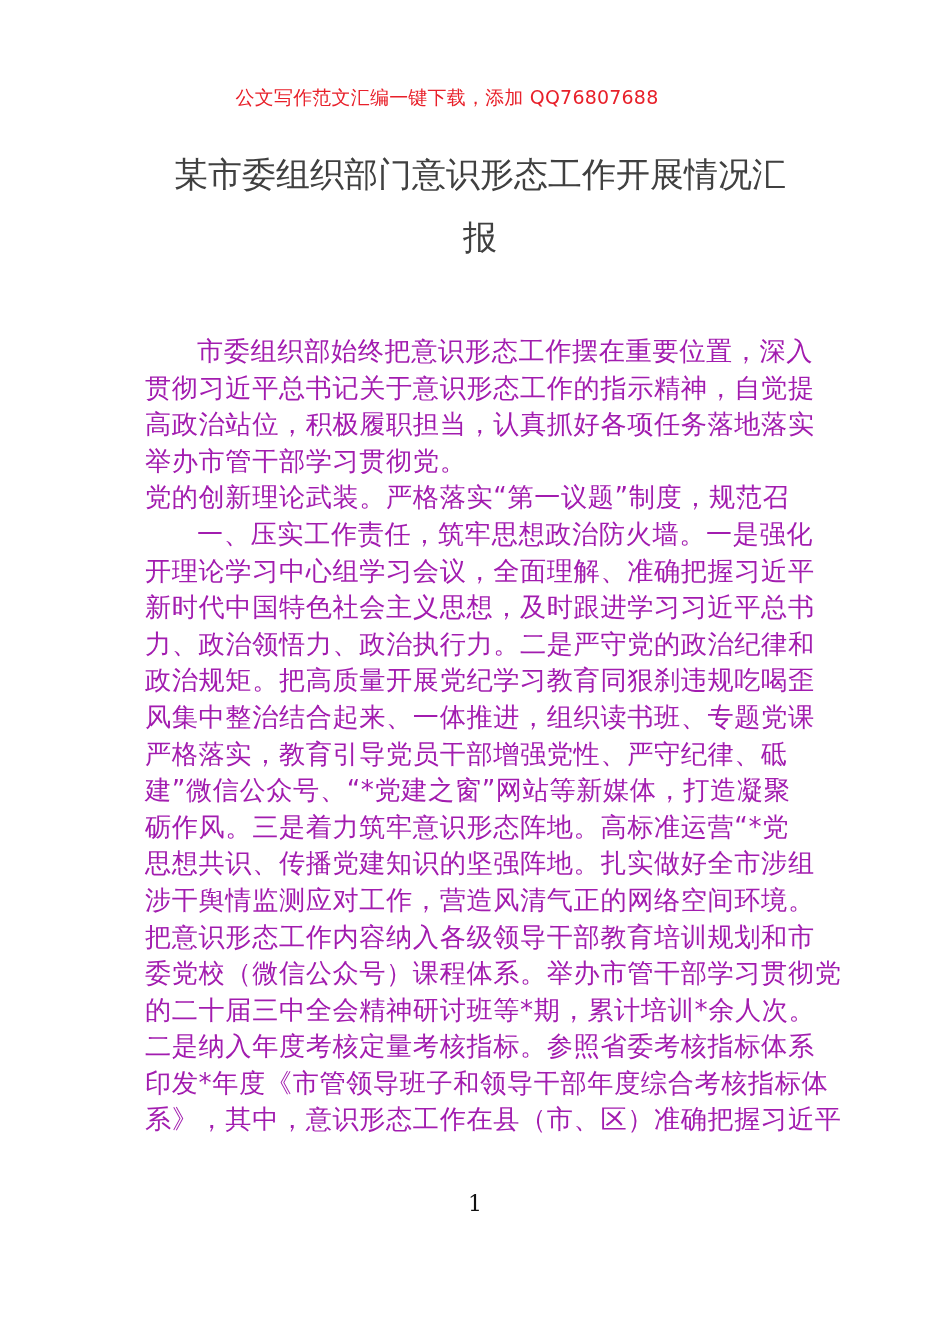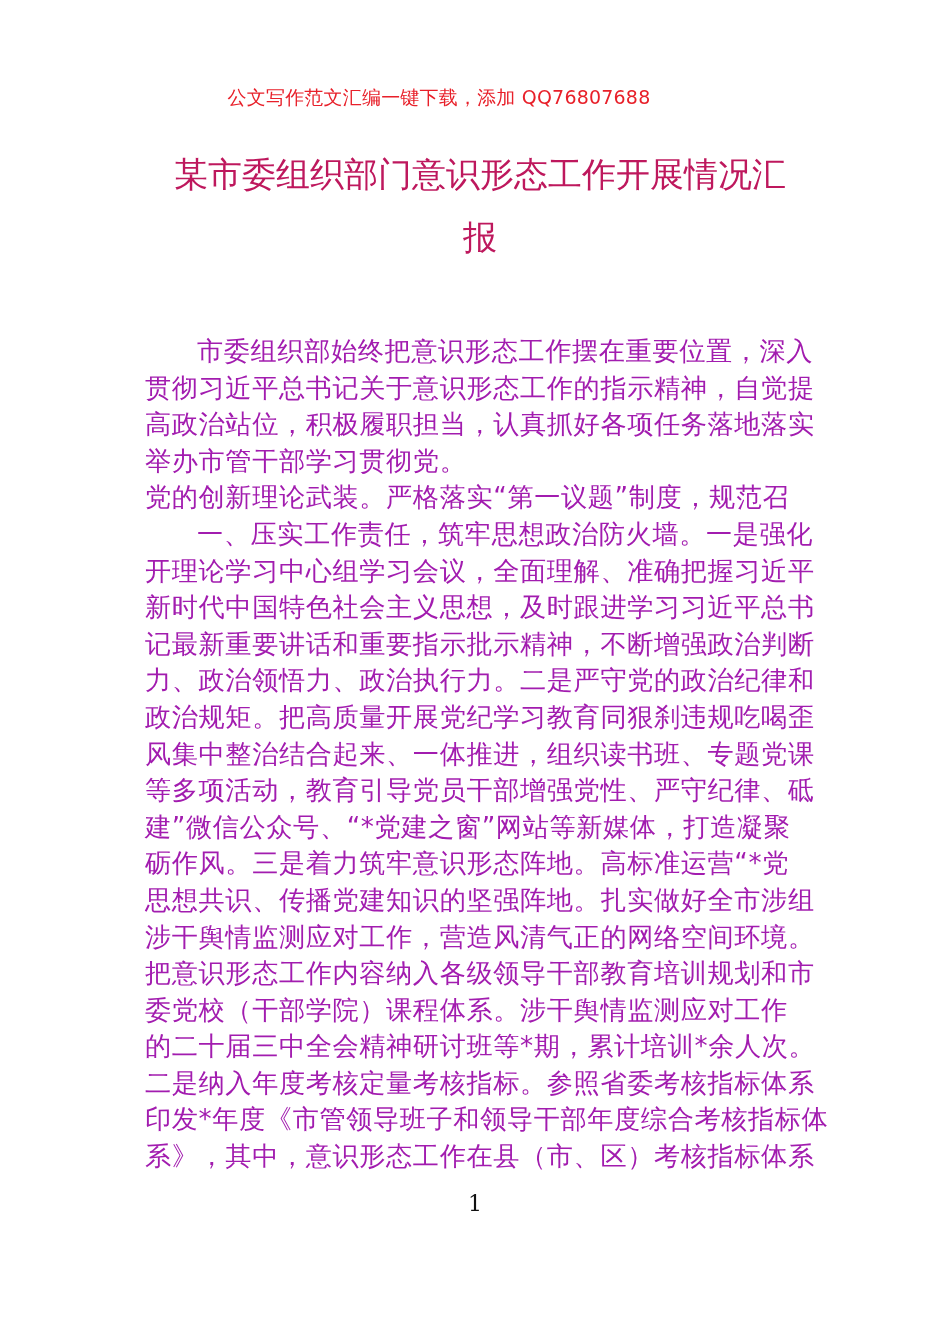--- a/index.html
+++ b/index.html
@@ -25,30 +25,31 @@
   .header-banner {
     position: absolute;
     top: 84px;
     left: 0;
     width: 878px;
     text-align: center;
     font-size: 19px;
     line-height: 26px;
     color: #e8202a;
     letter-spacing: 0.2px;
+    padding-left: 8px;
   }
   .title {
     position: absolute;
     top: 143px;
     left: 140px;
     width: 680px;
     text-align: center;
     font-size: 34px;
     line-height: 63px;
-    color: #be185d;
+    color: #404040;
     font-weight: normal;
     margin: 0;
   }
   .body-text {
     position: absolute;
     top: 333px;
     left: 145px;
     width: 670px;
   }
   .line {
@@ -94,37 +95,36 @@
       <span class="line">贯彻习近平总书记关于意识形态工作的指示精神，自觉提</span>
       <span class="line">高政治站位，积极履职担当，认真抓好各项任务落地落实</span>
       <span class="line">举办市管干部学习贯彻党。</span>
     </div>
 
     <div>
       <span class="line">党的创新理论武装。严格落实“第一议题”制度，规范召</span>
       <span class="line indent">一、压实工作责任，筑牢思想政治防火墙。一是强化</span>
       <span class="line">开理论学习中心组学习会议，全面理解、准确把握习近平</span>
       <span class="line">新时代中国特色社会主义思想，及时跟进学习习近平总书</span>
-      <span class="line">记最新重要讲话和重要指示批示精神，不断增强政治判断</span>
       <span class="line">力、政治领悟力、政治执行力。二是严守党的政治纪律和</span>
       <span class="line">政治规矩。把高质量开展党纪学习教育同狠刹违规吃喝歪</span>
       <span class="line">风集中整治结合起来、一体推进，组织读书班、专题党课</span>
-      <span class="line">等多项活动，教育引导党员干部增强党性、严守纪律、砥</span>
+      <span class="line">严格落实，教育引导党员干部增强党性、严守纪律、砥</span>
       <span class="line">建”微信公众号、“*党建之窗”网站等新媒体，打造凝聚</span>
       <span class="line">砺作风。三是着力筑牢意识形态阵地。高标准运营“*党</span>
       <span class="line">思想共识、传播党建知识的坚强阵地。扎实做好全市涉组</span>
       <span class="line">涉干舆情监测应对工作，营造风清气正的网络空间环境。</span>
     </div>
 
     <div>
       <span class="line">把意识形态工作内容纳入各级领导干部教育培训规划和市</span>
-      <span class="line">委党校（干部学院）课程体系。涉干舆情监测应对工作</span>
+      <span class="line">委党校（微信公众号）课程体系。举办市管干部学习贯彻党</span>
       <span class="line">的二十届三中全会精神研讨班等*期，累计培训*余人次。</span>
       <span class="line">二是纳入年度考核定量考核指标。参照省委考核指标体系</span>
       <span class="line">印发*年度《市管领导班子和领导干部年度综合考核指标体</span>
-      <span class="line">系》，其中，意识形态工作在县（市、区）考核指标体系</span>
+      <span class="line">系》，其中，意识形态工作在县（市、区）准确把握习近平</span>
     </div>
 
   </div>
 
   <div class="page-number">1</div>
 
 </div>
 
 </body></html>

